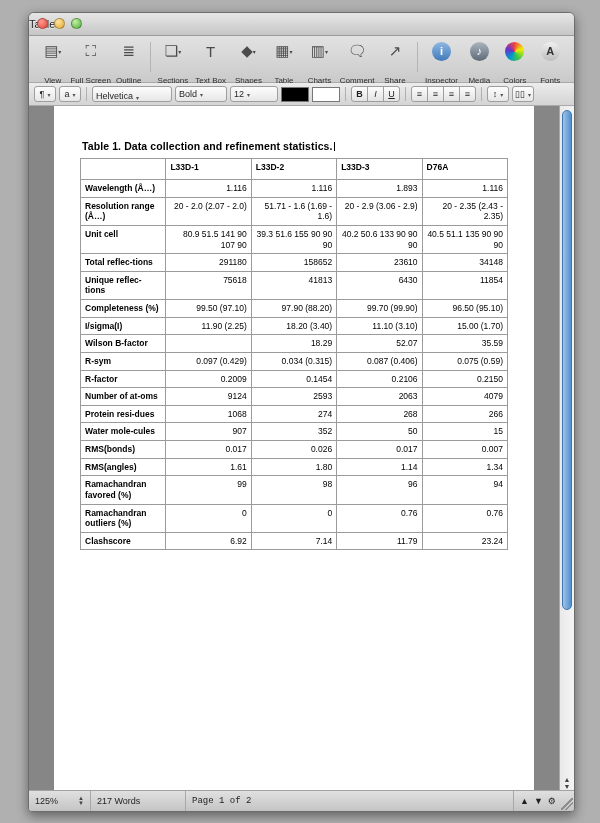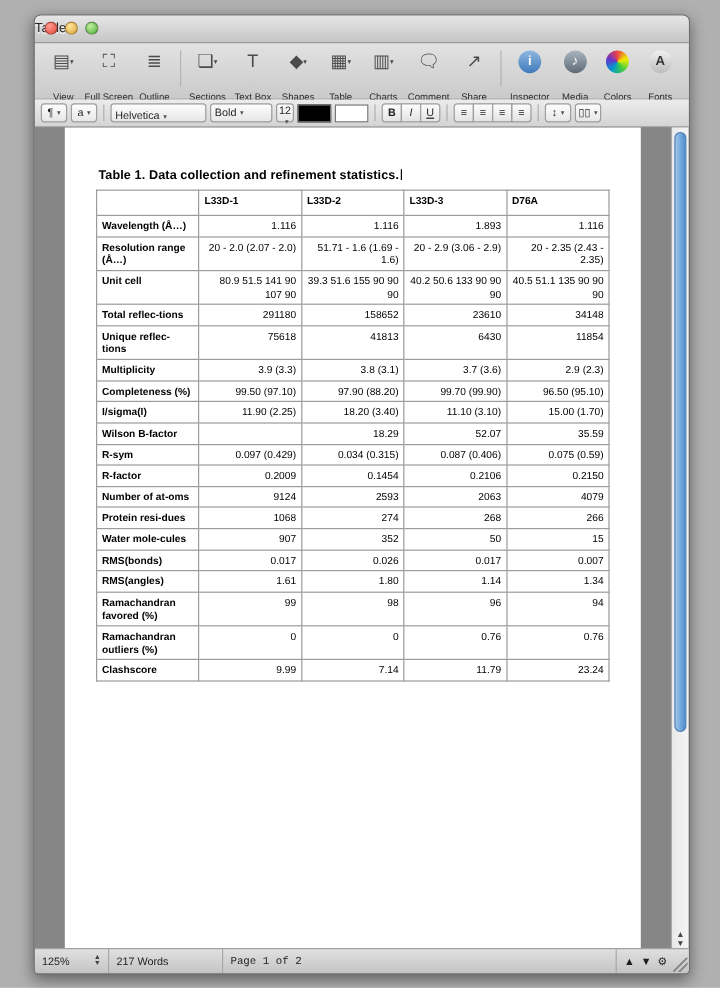--- a/index.html
+++ b/index.html
@@ -132,21 +132,21 @@
     border-radius: 3px;
     display: flex;
     align-items: center;
     padding: 0 3px;
     box-sizing: border-box;
     white-space: nowrap;
   }
   .fb-box .chev { font-size: 6px; margin-left: 3px; color: #555; }
   .fb-font { width: 80px; align-items: flex-end; }
   .fb-style { width: 52px; }
-  .fb-size { width: 15px; flex-direction: column; }
+  .fb-size { width: 48px; }
   .fb-small { width: 22px; justify-content: center; }
   .swatch {
     width: 26px; height: 13px;
     background: #000;
     border: 1px solid #777;
   }
   .swatch.white { background: #fff; }
   .fb-btn {
     width: 17px; height: 16px;
     background: linear-gradient(to bottom, #fdfdfd, #e3e3e3);
@@ -474,27 +474,20 @@
                 <td class="num">34148</td>
               </tr>
               <tr>
                 <td class="rowhead">Unique reflec-tions</td>
                 <td class="num">75618</td>
                 <td class="num">41813</td>
                 <td class="num">6430</td>
                 <td class="num">11854</td>
               </tr>
               <tr>
-                <td class="rowhead">Multiplicity</td>
-                <td class="num">3.9 (3.3)</td>
-                <td class="num">3.8 (3.1)</td>
-                <td class="num">3.7 (3.6)</td>
-                <td class="num">2.9 (2.3)</td>
-              </tr>
-              <tr>
                 <td class="rowhead">Completeness (%)</td>
                 <td class="num">99.50 (97.10)</td>
                 <td class="num">97.90 (88.20)</td>
                 <td class="num">99.70 (99.90)</td>
                 <td class="num">96.50 (95.10)</td>
               </tr>
               <tr>
                 <td class="rowhead">I/sigma(I)</td>
                 <td class="num">11.90 (2.25)</td>
                 <td class="num">18.20 (3.40)</td>
@@ -566,21 +559,21 @@
               </tr>
               <tr>
                 <td class="rowhead spell">Ramachandran outliers (%)</td>
                 <td class="num">0</td>
                 <td class="num">0</td>
                 <td class="num">0.76</td>
                 <td class="num">0.76</td>
               </tr>
               <tr>
                 <td class="rowhead spell">Clashscore</td>
-                <td class="num">9.99</td>
+                <td class="num">6.92</td>
                 <td class="num">7.14</td>
                 <td class="num">11.79</td>
                 <td class="num">23.24</td>
               </tr>
             </tbody>
         </table>
       </div>
     </div>
     <div class="vscroll">
       <div class="vthumb"></div>

